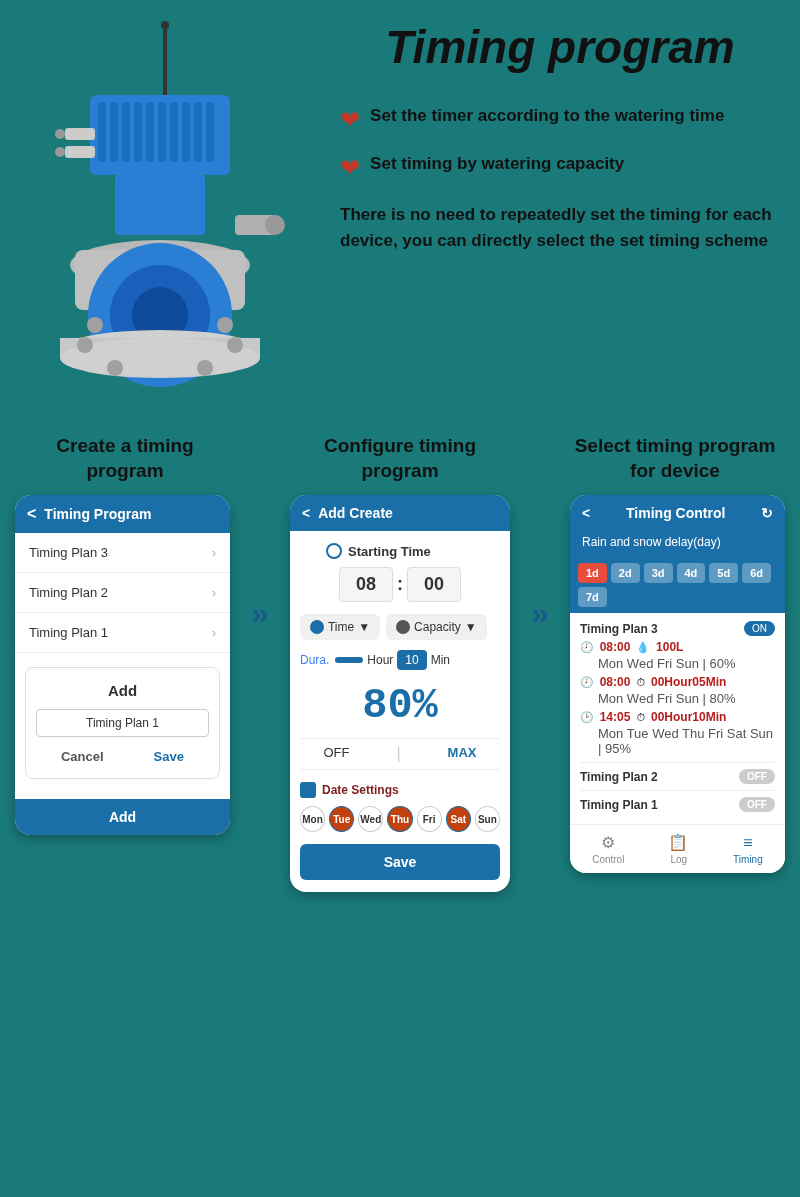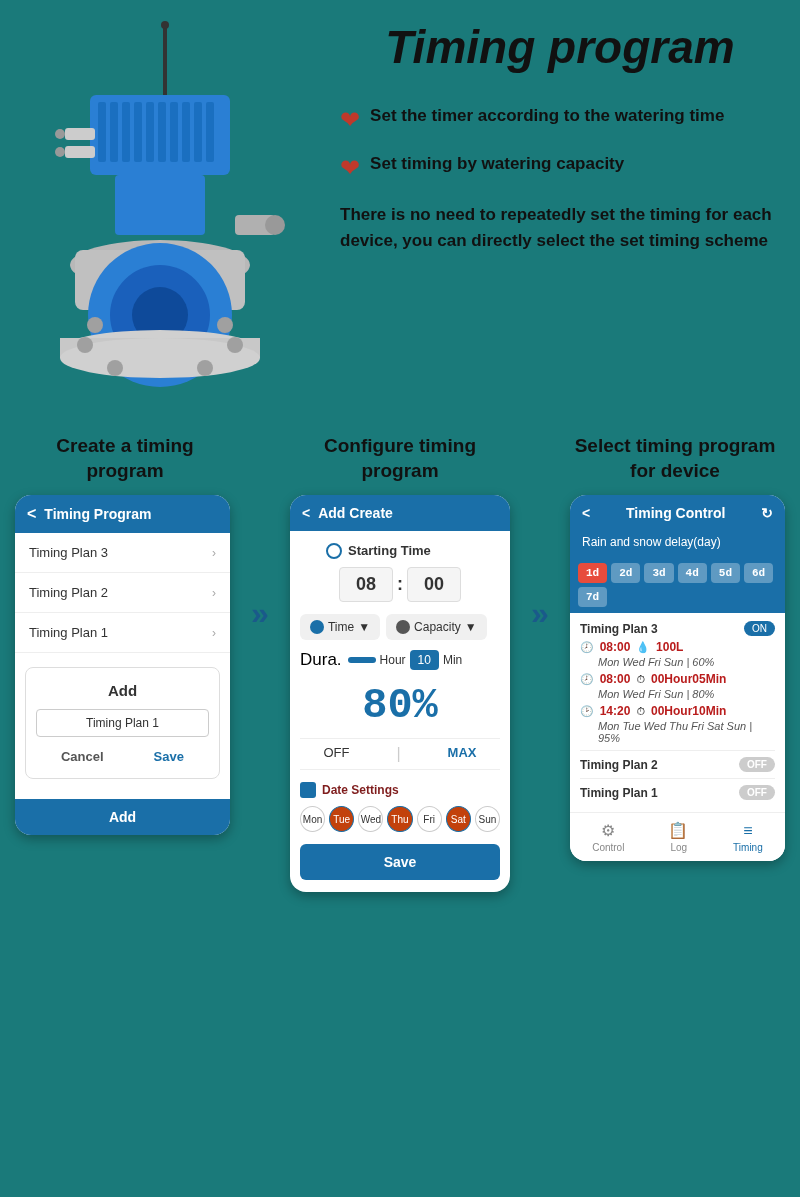--- a/index.html
+++ b/index.html
@@ -225,21 +225,21 @@
       font-size: 14px;
       font-weight: bold;
     }
 
     .phone2-body {
       padding: 12px 10px;
     }
 
     .starting-time-label {
       display: flex;
-      align-items: flex-start;
+      align-items: center;
       font-size: 13px;
       font-weight: bold;
       color: #333;
       margin-bottom: 8px;
       padding-left: 26px;
     }
 
     .clock-icon {
       width: 16px;
       height: 16px;
@@ -301,22 +301,22 @@
     .duration-row {
       display: flex;
       align-items: center;
       margin-bottom: 12px;
       font-size: 12px;
       color: #333;
       gap: 4px;
     }
 
     .dura-label {
-      font-size: 17px;
-      color: #000000;
+      font-size: 12px;
+      color: #3b82f6;
       margin-right: 2px;
     }
 
     .dura-box {
       background: #1a6fa8;
       color: white;
       border-radius: 4px;
       padding: 3px 14px;
       font-size: 12px;
     }
@@ -380,21 +380,21 @@
     }
 
     .day-circle {
       width: 26px;
       height: 26px;
       border-radius: 50%;
       display: flex;
       align-items: center;
       justify-content: center;
       font-size: 10px;
-      font-weight: normal;
+      font-weight: bold;
       border: 1px solid #ccc;
       color: #333;
     }
 
     .day-circle.active {
       background: #c2410c;
       color: white;
       border-color: #1a6fa8;
     }
 
@@ -439,21 +439,20 @@
       flex-wrap: wrap;
     }
 
     .delay-day-btn {
       background: rgba(255,255,255,0.3);
       color: white;
       border-radius: 4px;
       padding: 4px 8px;
       font-size: 11px;
       font-weight: bold;
-      font-family: Liberation Mono, monospace;
     }
 
     .delay-day-btn.active {
       background: #e74c3c;
     }
 
     .phone3-body {
       padding: 8px 10px;
     }
 
@@ -495,25 +494,24 @@
       gap: 6px;
     }
 
     .schedule-time {
       font-size: 12px;
       font-weight: bold;
       color: #b91c1c;
     }
 
     .schedule-details {
-      font-size: 11px;
+      font-size: 13px;
       color: #555;
       margin-bottom: 4px;
       padding-left: 18px;
-      font-style: italic;
     }
 
     .divider-line {
       border: none;
       border-top: 1px solid #eee;
       margin: 6px 0;
     }
 
     .phone3-footer {
       display: flex;
@@ -775,21 +773,21 @@
         <div class="schedule-item">
           <span style="font-size:11px;">🕗</span>
           <span class="schedule-time">08:00</span>
           <span style="font-size:11px;">⏱</span>
           <span class="schedule-time">00Hour05Min</span>
         </div>
         <div class="schedule-details">Mon  Wed  Fri  Sun  |  80%</div>
 
         <div class="schedule-item">
           <span style="font-size:11px;">🕑</span>
-          <span class="schedule-time">14:20</span>
+          <span class="schedule-time">14:05</span>
           <span style="font-size:11px;">⏱</span>
           <span class="schedule-time">00Hour10Min</span>
         </div>
         <div class="schedule-details">Mon  Tue  Wed  Thu  Fri  Sat  Sun  |  95%</div>
 
         <hr class="divider-line">
 
         <div class="plan-toggle-row">
           <span class="plan-name">Timing Plan 2</span>
           <span class="toggle-off">OFF</span>

